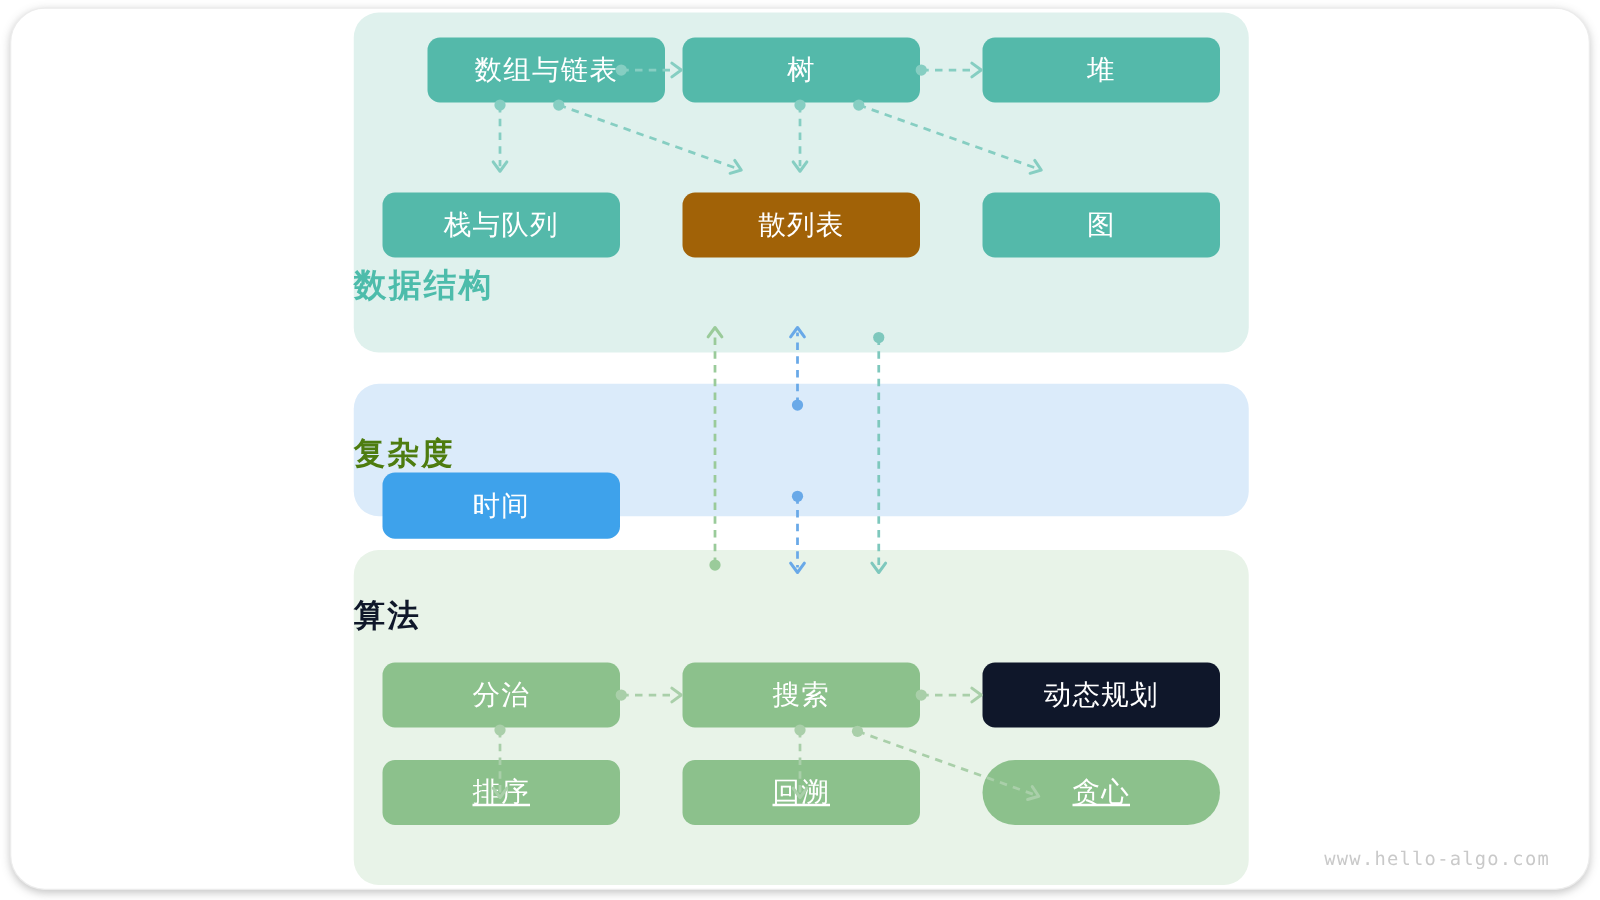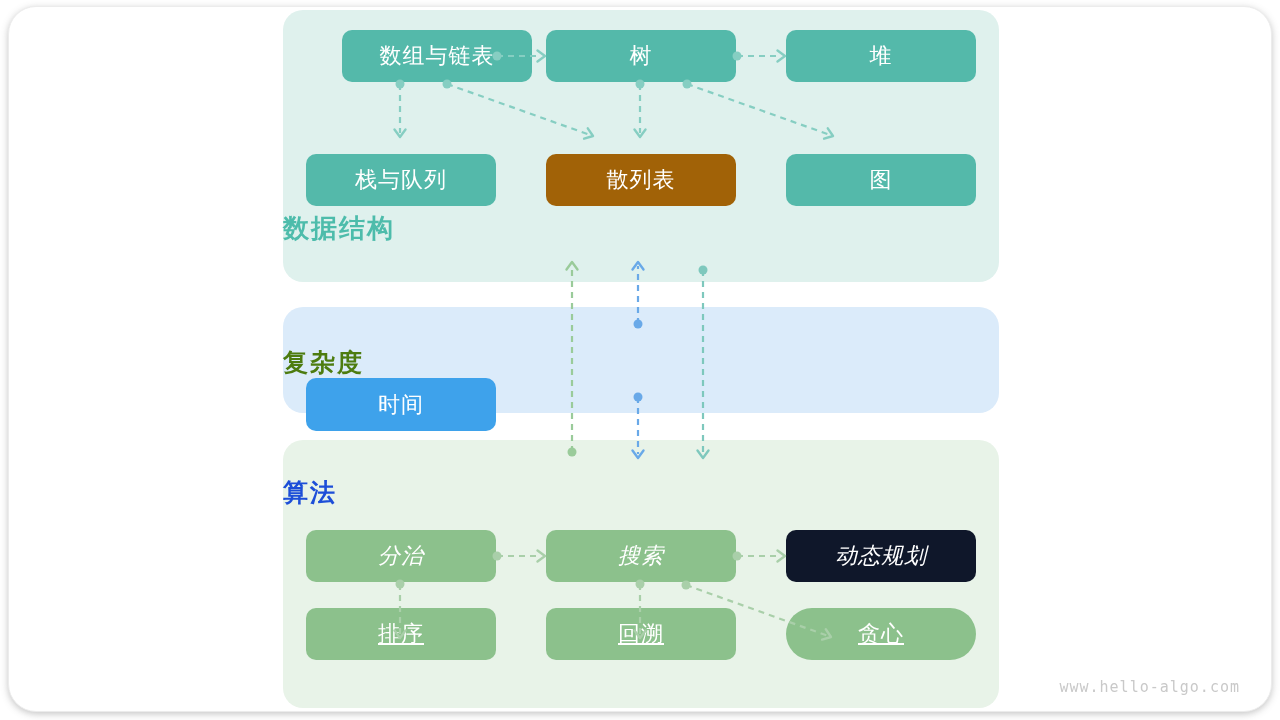--- a/index.html
+++ b/index.html
@@ -50,21 +50,21 @@
     font-weight: 500;
     letter-spacing: 1px;
     white-space: nowrap;
   }
   .c1 { left: 306px; }
   .c2 { left: 546px; }
   .c3 { left: 786px; }
   .r1 { top: 30px;  }
   .r2 { top: 154px; }
   .rm { top: 334px; height: 53px; margin-top: 44px; }
-  .r3 { top: 530px; font-style: italic; }
+  .r3 { top: 530px; }
   .r4 { top: 608px; text-decoration: underline; }
 
   .sec-label {
     position: absolute;
     left: 283px;
     width: 716px;
     font-weight: bold;
     letter-spacing: 2px;
     white-space: nowrap;
   }
@@ -105,21 +105,21 @@
   <div class="node c2 r1" style="background-color: rgb(84, 185, 170);">树</div>
   <div class="node c3 r1" style="background-color: rgb(84, 185, 170);">堆</div>
   <div class="node c1 r2" style="background-color: rgb(84, 185, 170);">栈与队列</div>
   <div class="node c2 r2" style="background-color: #a16207;">散列表</div>
   <div class="node c3 r2" style="background-color: rgb(84, 185, 170);">图</div>
   <div class="sec-label lbl-ds" style="color: rgb(77, 188, 171);">数据结构</div>
 
   <div class="node c1 rm" style="background-color: rgb(62, 162, 235);">时间</div>
   <div class="sec-label lbl-cx" style="color: #4d7c0f;">复杂度</div>
 
-  <div class="sec-label lbl-al" style="color: #1d4ed8;">算法</div>
+  <div class="sec-label lbl-al" style="color: #0f172a;">算法</div>
   <div class="node c1 r3" style="background-color: rgb(140, 193, 140);">分治</div>
   <div class="node c2 r3" style="background-color: rgb(140, 193, 140); text-align: right;">搜索</div>
   <div class="node c3 r3" style="background-color: #0f172a;">动态规划</div>
   <div class="node c1 r4" style="background-color: rgb(140, 193, 140);">排序</div>
   <div class="node c2 r4" style="background-color: rgb(140, 193, 140);">回溯</div>
   <div class="node c3 r4" style="background-color: rgb(140, 193, 140); border-radius: 26px;">贪心</div>
 
   <svg id="arrows" viewBox="0 0 1280 720">
       <g>
         <line x1="497" y1="56" x2="541" y2="56" stroke="#86CEC2" stroke-width="2.2" stroke-dasharray="6 5"></line>

